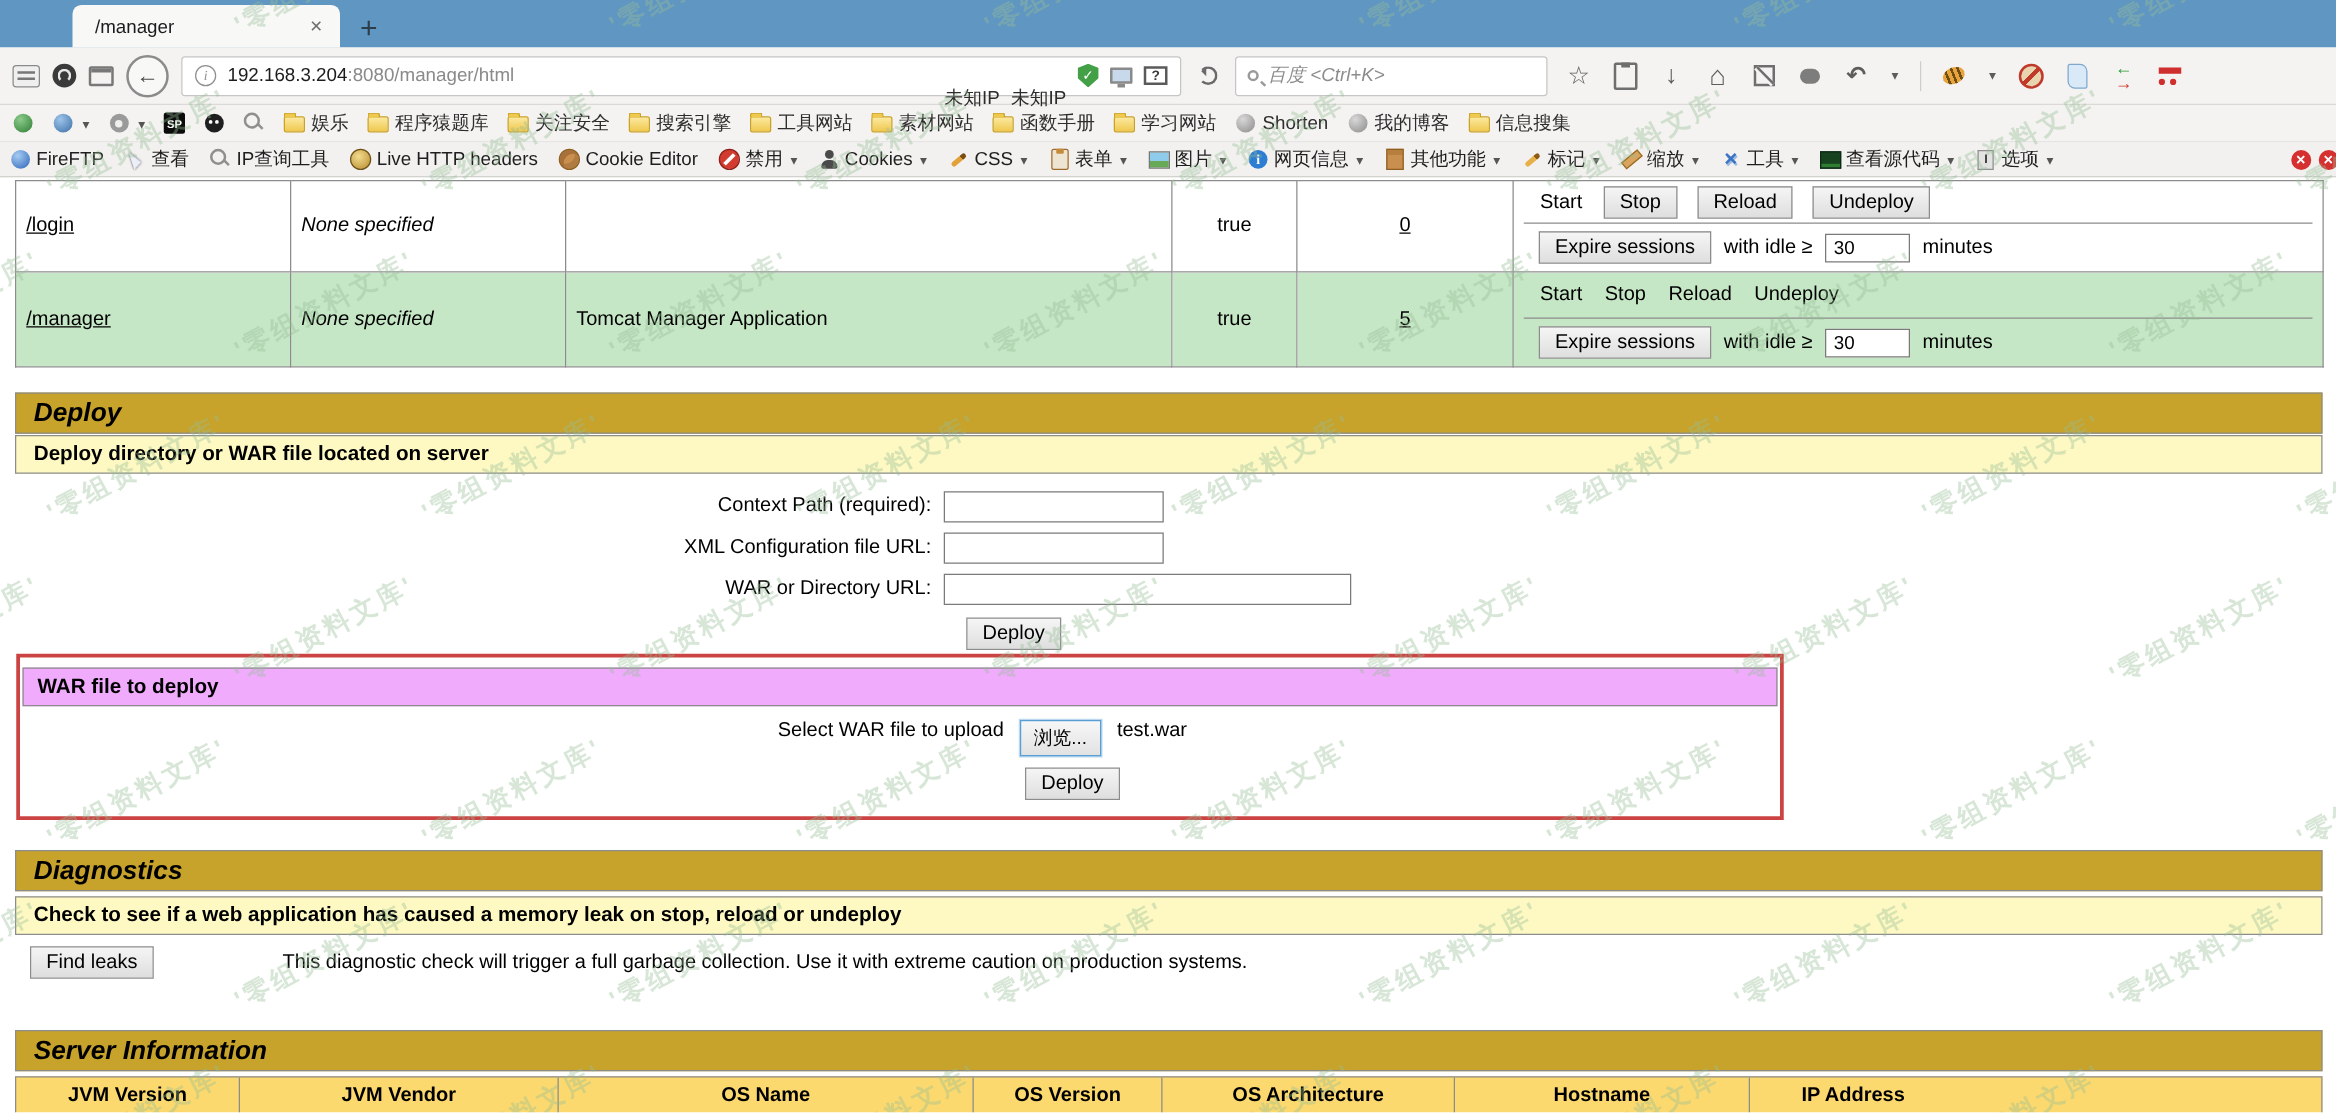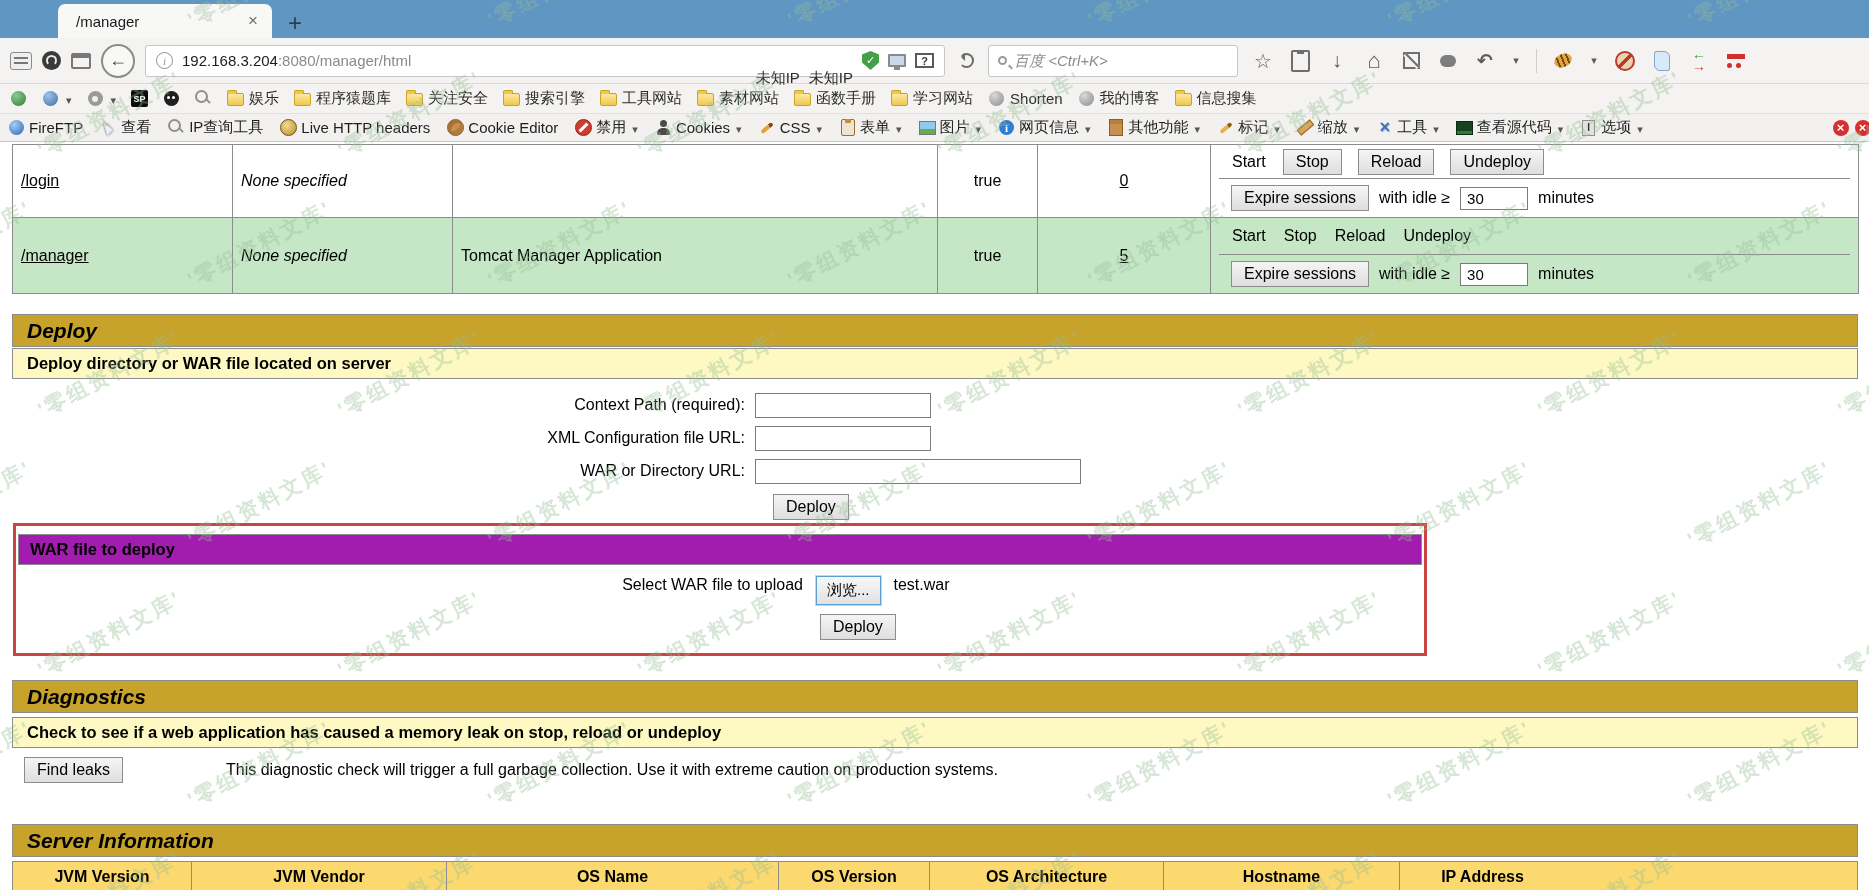--- a/index.html
+++ b/index.html
@@ -140,21 +140,21 @@
   .bar-dark { height:33px; background:#C7A32B; font-weight:bold; font-style:italic; font-size:21px; }
   .bar-light { height:31px; background:#fef9c3; font-weight:bold; font-size:16.5px; }
 
   #deploy-form { position:absolute; left:12px; top:250px; }
   .frow { height:26px; margin-bottom:7px; display:flex; align-items:center; }
   .flabel { width:743px; text-align:right; font-size:16px; padding-right:10px; }
   input.txt { height:25px; border:1px solid #7a7a7a; font-size:15px; padding:0 5px; font-family:inherit; }
   #deploy-btn { position:absolute; left:773px; top:352px; }
 
   .redbox { position:absolute; left:13px; top:381px; width:1414px; height:133px; border:3px solid #CB4342; background:#fff; }
-  .warbar { margin:8px 2px 0 2px; height:31px; background:#a21caf; border:1px solid #8c8c8c; display:flex; align-items:center; padding-left:11px; font-weight:bold; font-size:16.5px; }
+  .warbar { margin:8px 2px 0 2px; height:31px; background:#f0abfc; border:1px solid #8c8c8c; display:flex; align-items:center; padding-left:11px; font-weight:bold; font-size:16.5px; }
   .uploadrow { position:absolute; top:50px; left:0; width:100%; display:flex; align-items:flex-start; }
   .uplabel { width:787px; text-align:right; font-size:16px; }
   .browsebtn { margin-left:13px; background:linear-gradient(#F7F7F7,#E2E2E2); border:1px solid #5A9FD4; box-shadow:0 0 0 1px #BBD8F0; font-size:15px; padding:4px 10px; font-family:inherit; cursor:pointer; }
   .fname { margin-left:13px; font-size:16px; }
   #war-deploy-btn { position:absolute; left:804px; top:88px; }
 
   #find-row { position:absolute; left:12px; top:613px; width:1846px; height:30px; display:flex; align-items:center; }
   #find-btn { margin-left:12px; }
   #diag-note { position:absolute; left:214px; font-size:16px; }
 

